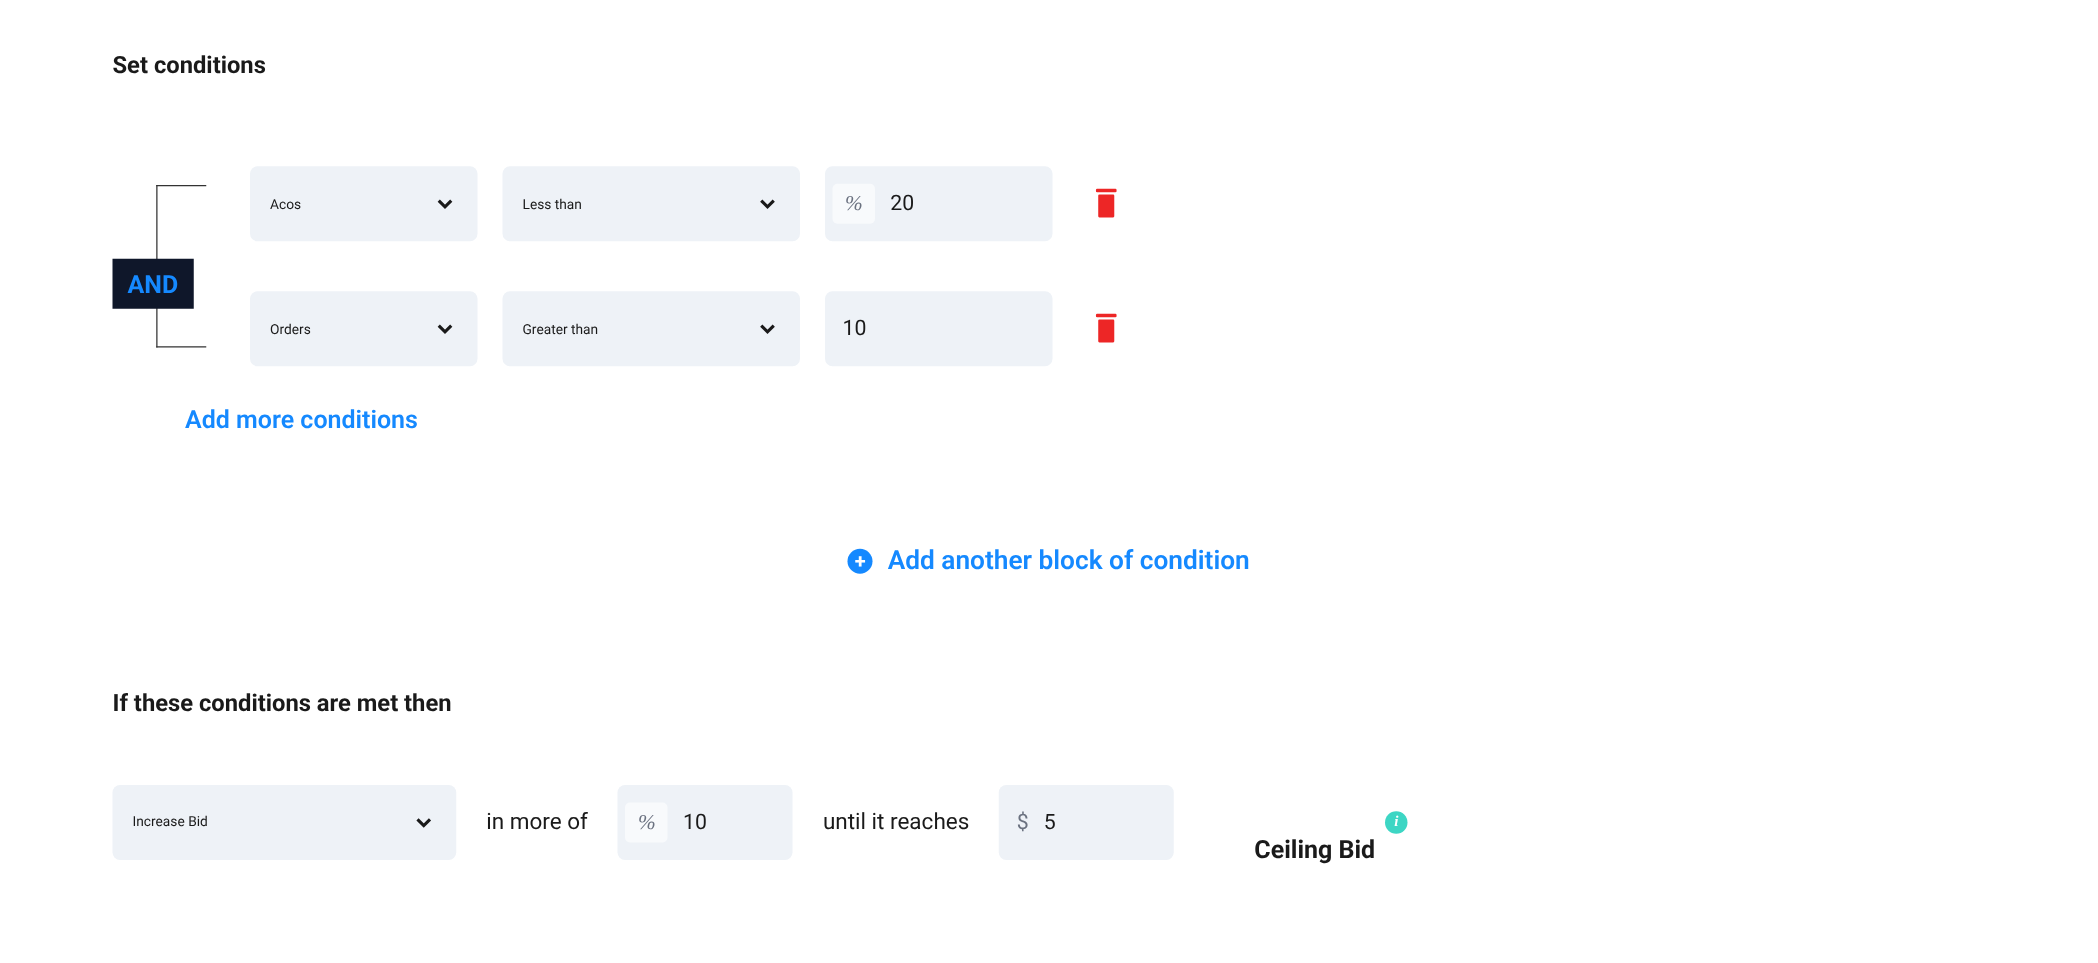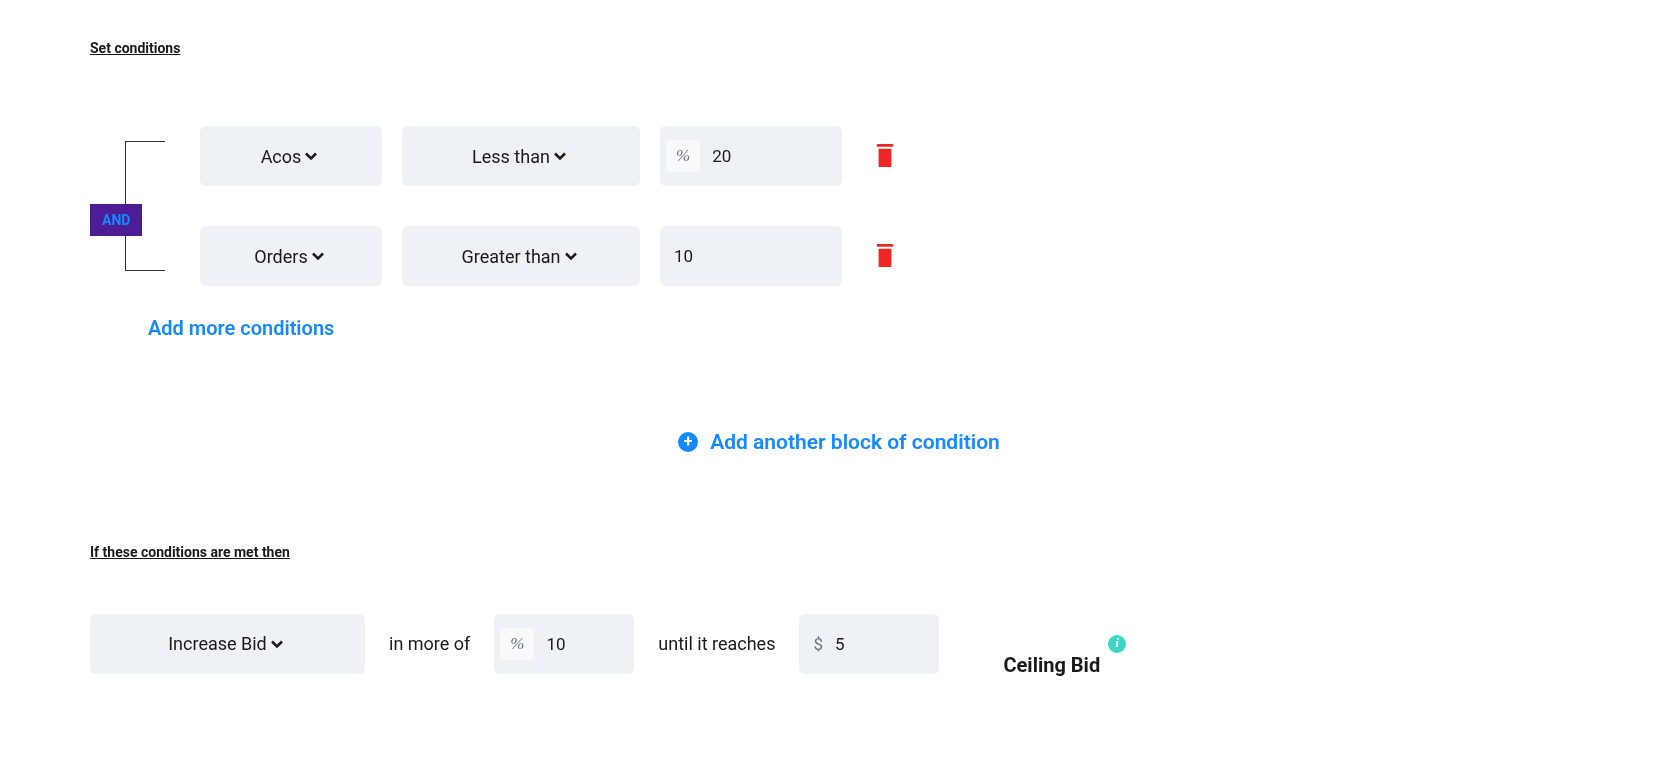--- a/index.html
+++ b/index.html
@@ -9,23 +9,22 @@
     }
     body {
       font-family: -apple-system, BlinkMacSystemFont, 'Segoe UI', Roboto, Helvetica, Arial, sans-serif;
       background: #fff;
       padding: 40px 90px;
       color: #1a1a1a;
       font-size: 17px;
     }
     .section-title {
       font-weight: 700;
-      font-size: 14px;
+      font-size: 19px;
       margin-bottom: 70px;
-      text-decoration: underline;
     }
     .conditions-area {
       display: flex;
       align-items: stretch;
     }
     .and-connector {
       position: relative;
       width: 110px;
       display: flex;
       align-items: center;
@@ -34,48 +33,48 @@
       position: absolute;
       left: 35px;
       top: 15px;
       bottom: 15px;
       width: 40px;
       border-top: 1px solid #333;
       border-left: 1px solid #333;
       border-bottom: 1px solid #333;
     }
     .and-badge {
-      background: #4c1d95;
+      background: #0f172a;
       color: #1589ff;
       font-weight: 700;
       padding: 8px 12px;
-      font-size: 14px;
+      font-size: 20px;
       z-index: 1;
       margin-top: 28px;
     }
     .condition-rows {
       display: flex;
       flex-direction: column;
       gap: 40px;
     }
     .condition-row {
       display: flex;
       align-items: center;
       gap: 20px;
     }
     .select-box {
       background: #eef2f7;
       border-radius: 6px;
       height: 60px;
       display: flex;
       align-items: center;
-      justify-content: center;
+      justify-content: space-between;
       padding: 0 16px;
       cursor: pointer;
-      font-size: 18px;
+      font-size: 11px;
     }
     .select-metric {
       width: 182px;
     }
     .select-operator {
       width: 238px;
     }
     .input-box {
       background: #eef2f7;
       border-radius: 6px;

